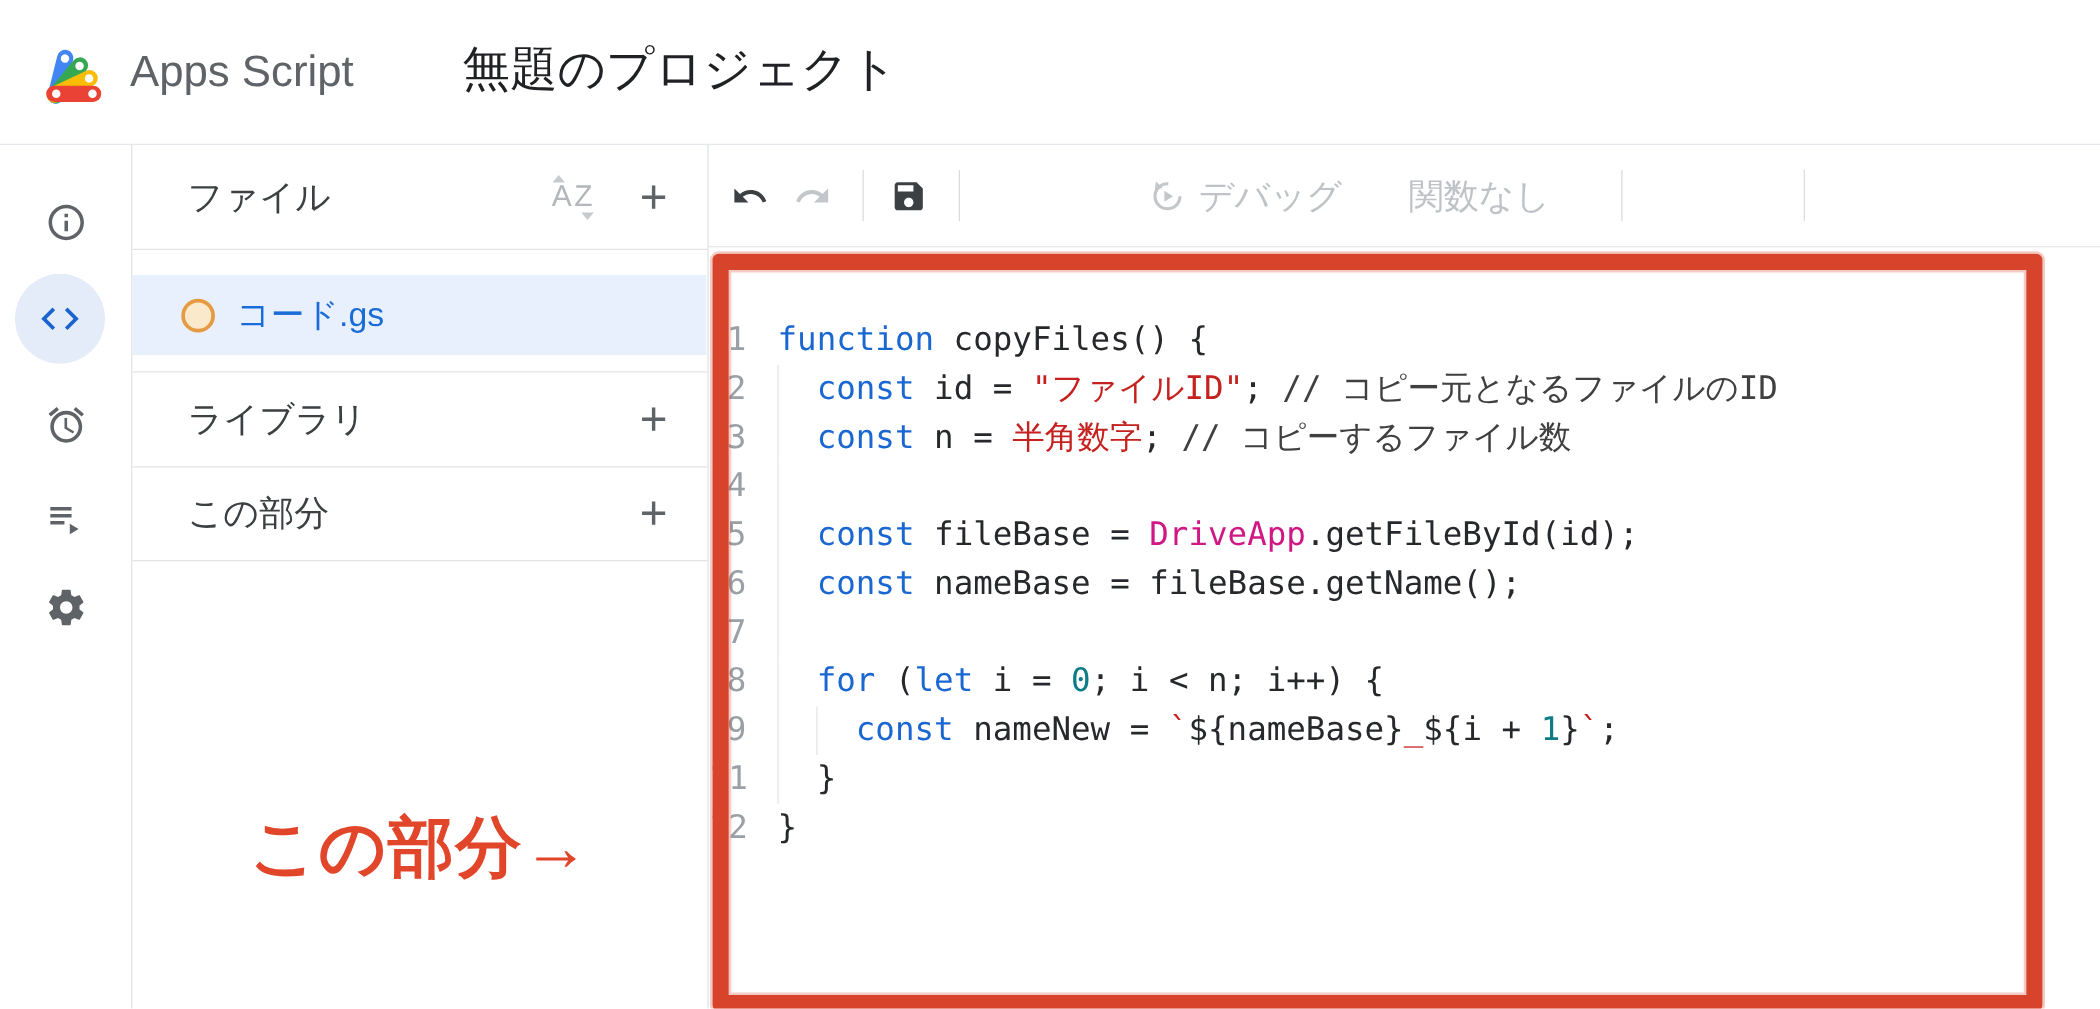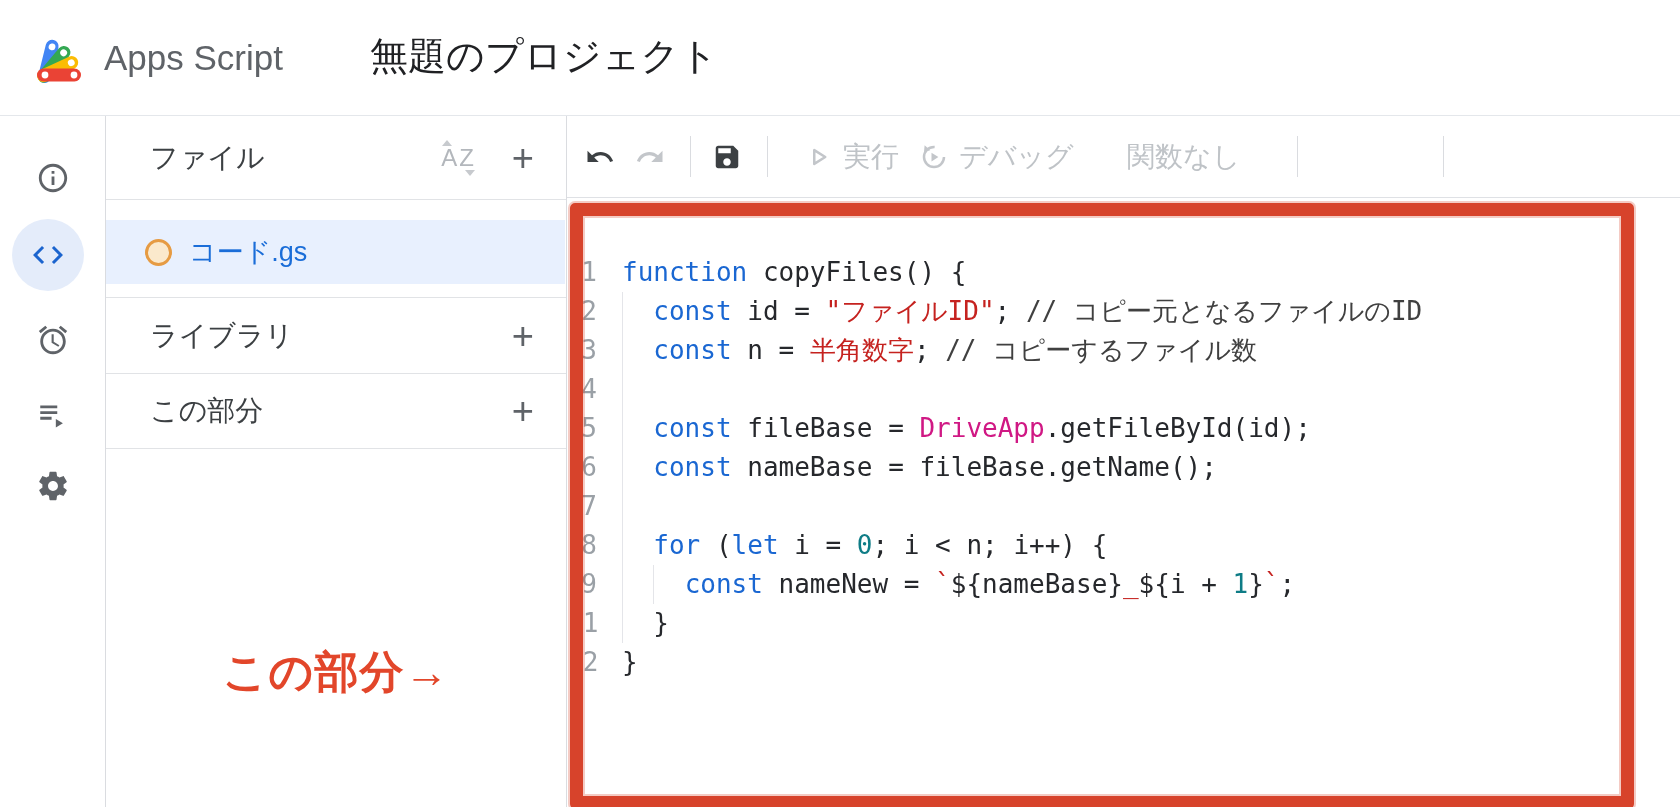--- a/index.html
+++ b/index.html
@@ -39,21 +39,21 @@
   .fdot{width:21px;height:21px;border-radius:50%;border:3px solid #e69b43;
         background:#fbe9cc;margin-left:39px;flex:none;}
   .fname{margin-left:17px;font-size:27px;color:#1a6dd8;}
   .az{position:absolute;right:90px;top:50%;transform:translateY(-50%);
       font-size:24px;letter-spacing:2px;color:#b3b7bc;font-weight:500;}
   .az::before{content:'';position:absolute;top:-9px;left:1px;
       border:5px solid transparent;border-bottom:6px solid #c7cace;}
   .az::after{content:'';position:absolute;bottom:-9px;right:1px;
       border:5px solid transparent;border-top:6px solid #c7cace;}
   .annot{position:absolute;left:0;width:460px;top:527px;text-align:center;
-      font-size:44px;font-weight:bold;color:#e2462a;letter-spacing:1px;}
+      font-size:53px;font-weight:bold;color:#e2462a;letter-spacing:1px;}
 
   
   .tbar{position:absolute;left:567px;top:116px;right:0;height:81px;background:#fff;
         border-bottom:1px solid #dfe1e5;}
   .tbtn{position:absolute;top:0;height:81px;display:flex;align-items:center;}
   .tbtn svg{width:30px;height:30px;}
   .tico-dark{fill:#3c4043;color:#3c4043;}
   .tico-dis{fill:#c3c6ca;color:#c3c6ca;}
   .tlabel{font-size:28px;margin-left:10px;}
   .t-dis{color:#bfc3c7;}
@@ -178,26 +178,20 @@
           <path d="M18.4 10.6C16.55 8.99 14.15 8 11.5 8c-4.65 0-8.58 3.03-9.96 7.22L3.9 16c1.05-3.19 4.05-5.5 7.6-5.5 1.95 0 3.73.72 5.12 1.88L13 16h9V7l-3.6 3.6z"></path>
         </svg>
     </div>
     <div class="vdiv" style="left:123px"></div>
     <div class="tbtn" style="left:145px">
       <svg viewBox="0 0 24 24" class="tico-dark">
           <path d="M17 3H5c-1.11 0-2 .9-2 2v14c0 1.1.89 2 2 2h14c1.1 0 2-.9 2-2V7l-4-4zm-5 16c-1.66 0-3-1.34-3-3s1.34-3 3-3 3 1.34 3 3-1.34 3-3 3zm3-10H5V5h10v4z"></path>
         </svg>
     </div>
     <div class="vdiv" style="left:200px"></div>
-    <div class="tbtn" style="left:236px">
-      <svg viewBox="0 0 24 24" class="tico-dis">
-          <path d="M9 6.5v11L17.8 12z" fill="none" stroke="currentColor" stroke-width="2" stroke-linejoin="round"></path>
-        </svg>
-      <span class="tlabel t-dis">実行</span>
-    </div>
     <div class="tbtn" style="left:352px">
       <svg viewBox="0 0 24 24" class="tico-dis">
           <circle cx="12" cy="12" r="8" fill="none" stroke="currentColor" stroke-width="2" stroke-dasharray="38 13"></circle>
           <path d="M4.5 2.5 9 6.5 4 8z"></path>
           <path d="M10 8.5v7L15.5 12z"></path>
         </svg>
       <span class="tlabel t-dis">デバッグ</span>
     </div>
     <div class="tbtn" style="left:560px">
       <span class="tlabel t-dis" style="margin-left:0">関数なし</span>

